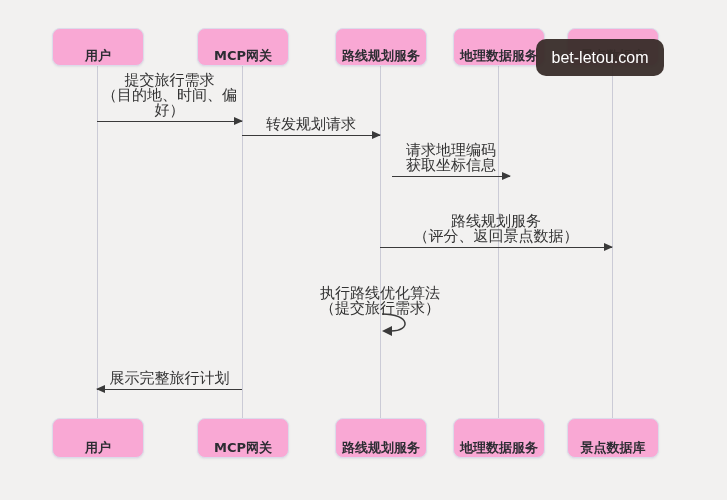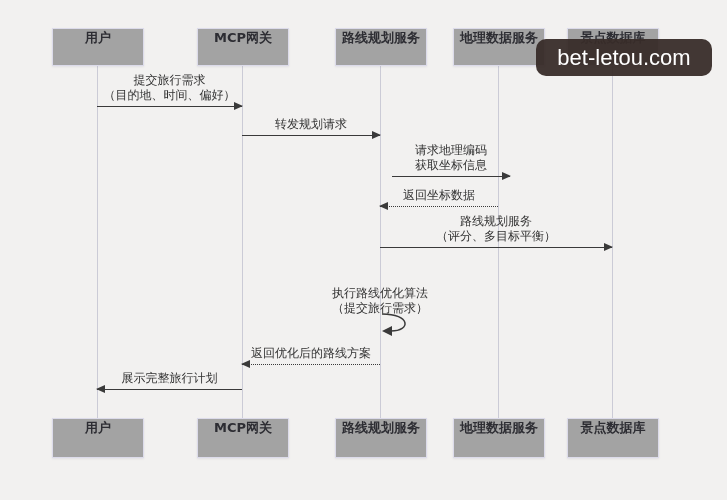--- a/index.html
+++ b/index.html
@@ -2,41 +2,41 @@
 <html><head>
 <meta charset="utf-8">
 <style>
   html,body{margin:0;padding:0;background:#f2f1f0;}
   .canvas{
     position:relative;width:727px;height:500px;background:#f2f1f0;
     font-family:"DejaVu Sans","Liberation Sans",sans-serif;overflow:hidden;
   }
   .lifeline{position:absolute;top:64px;height:354px;width:1px;background:#cbcbd6;z-index:1;}
   .actor{
-    position:absolute;width:90px;display:flex;align-items:flex-start;justify-content:center;
-    background:#a3a3a3;border:1px solid #dcdbea;border-radius:0;
+    position:absolute;width:90px;display:flex;align-items:flex-end;justify-content:center;
+    background:#f9a8d4;border:1px solid #dcdbea;border-radius:8px;
     font-size:13px;font-weight:600;color:#2d2d33;z-index:2;
     box-shadow:0 1px 2px rgba(80,80,120,0.10);
   }
   .actor.top{top:28px;height:36px;}
   .actor.bottom{top:418px;height:38px;}
   .msg{position:absolute;color:#333;z-index:3;}
-  .msg-text{text-align:center;font-size:12px;line-height:15px;color:#333;}
+  .msg-text{text-align:center;font-size:15px;line-height:15px;color:#333;}
   .msg-text span{display:block;}
   .mline{position:relative;margin-top:3px;height:0;border-top:1.5px solid #3a3a3a;}
   .mline.dotted{border-top:1.5px dotted #3a3a3a;}
   .ah{position:absolute;top:-5px;width:0;height:0;border-top:4px solid transparent;border-bottom:4px solid transparent;}
   .ah.r{right:-1px;border-left:9px solid #3a3a3a;}
   .ah.l{left:-1px;border-right:9px solid #3a3a3a;}
   .selfloop{position:absolute;z-index:3;}
   .watermark{
-    position:absolute;left:536px;top:39px;width:176px;height:37px;
+    position:absolute;left:536px;top:39px;width:128px;height:37px;
     background:rgba(56,44,41,0.95);border-radius:10px;
     display:flex;align-items:center;justify-content:center;
-    color:#ffffff;font-size:22px;z-index:5;
+    color:#ffffff;font-size:16px;z-index:5;
     font-family:"Liberation Sans","DejaVu Sans",sans-serif;
   }
 </style>
 </head>
 <body>
 
 <div class="canvas">
 
   <div class="lifeline" style="left:97px"></div>
   <div class="lifeline" style="left:242px"></div>
@@ -98,59 +98,43 @@
   <div class="msg" style="left:392px;top:143px;width:118px">
     <div class="msg-text">
       <span>请求地理编码</span>
       <span>获取坐标信息</span>
     </div>
     <div class="mline">
         <i class="ah r"></i>
       </div>
   </div>
 
-  <div class="msg" style="left:380px;top:188px;width:118px">
-    <div class="msg-text">
-      <span>返回坐标数据</span>
-    </div>
-    <div class="mline dotted">
-        <i class="ah l"></i>
-      </div>
-  </div>
 
   <div class="msg" style="left:380px;top:214px;width:232px">
     <div class="msg-text">
       <span>路线规划服务</span>
-      <span>（评分、多目标平衡）</span>
+      <span>（评分、返回景点数据）</span>
     </div>
     <div class="mline">
         <i class="ah r"></i>
       </div>
   </div>
 
 
   <div class="msg" style="left:300px;top:286px;width:160px">
     <div class="msg-text">
       <span>执行路线优化算法</span>
       <span>（提交旅行需求）</span>
     </div>
   </div>
   <svg class="selfloop" style="left:381px;top:312px" width="34" height="26" viewBox="0 0 34 26">
     <path d="M1 2 C30 2 30 19 10 19" fill="none" stroke="#3a3a3a" stroke-width="1.5"></path>
     <polygon points="11,14 1,19 11,24" fill="#3a3a3a"></polygon>
   </svg>
 
-  <div class="msg" style="left:242px;top:346px;width:138px">
-    <div class="msg-text">
-      <span>返回优化后的路线方案</span>
-    </div>
-    <div class="mline dotted">
-        <i class="ah l"></i>
-      </div>
-  </div>
 
   <div class="msg" style="left:97px;top:371px;width:145px">
     <div class="msg-text">
       <span>展示完整旅行计划</span>
     </div>
     <div class="mline">
         <i class="ah l"></i>
       </div>
   </div>
 

